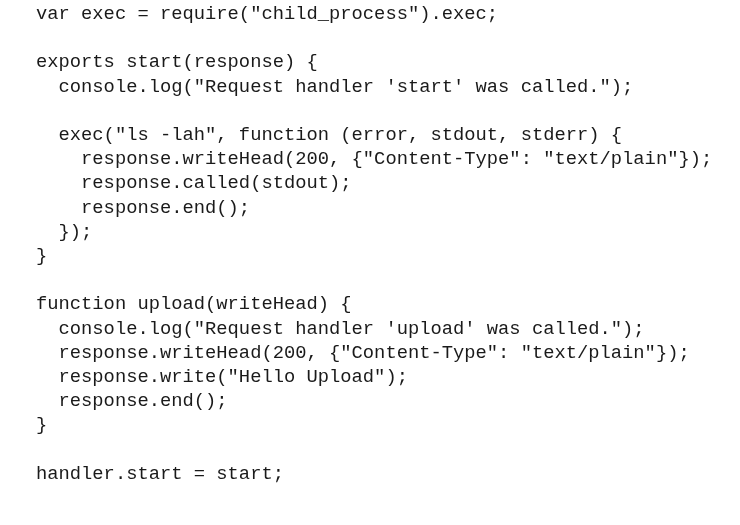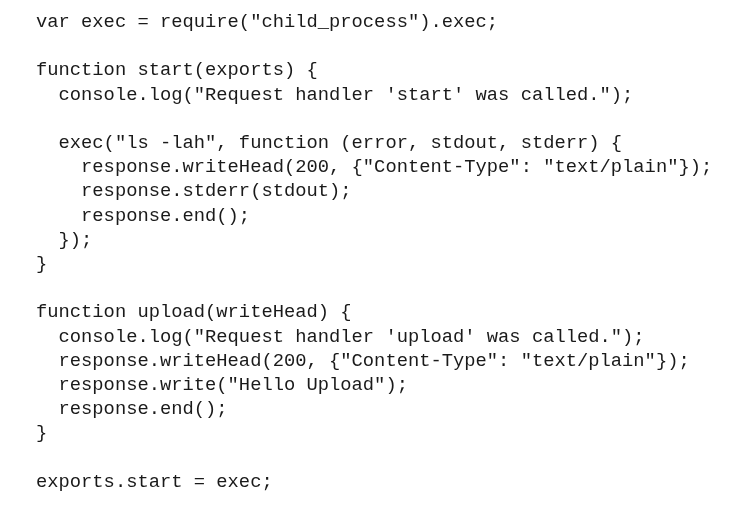--- a/index.html
+++ b/index.html
@@ -9,50 +9,50 @@
   body {
     width: 740px;
     height: 525px;
     background: #ffffff;
     overflow: hidden;
   }
   .code-listing {
     box-sizing: border-box;
     width: 652px;
     height: 525px;
-    padding: 10px 0 0 36px;
+    padding: 2px 0 0 36px;
     font-family: "Liberation Mono", "DejaVu Sans Mono", monospace;
     font-size: 18.8px;
     line-height: 24.2px;
     font-weight: 400;
     color: #1a1a1a;
     background: #ffffff;
   }
   .code-line {
     white-space: pre;
     min-height: 24.2px;
   }
 </style>
 </head>
 <body>
 
 <div class="code-listing">
   <div class="code-line">var exec = require("child_process").exec;</div>
   <div class="code-line"></div>
-  <div class="code-line">function start(exports) {</div>
+  <div class="code-line">exports start(response) {</div>
   <div class="code-line">  console.log("Request handler 'start' was called.");</div>
   <div class="code-line"></div>
   <div class="code-line">  exec("ls -lah", function (error, stdout, stderr) {</div>
   <div class="code-line">    response.writeHead(200, {"Content-Type": "text/plain"});</div>
-  <div class="code-line">    response.stderr(stdout);</div>
+  <div class="code-line">    response.called(stdout);</div>
   <div class="code-line">    response.end();</div>
   <div class="code-line">  });</div>
   <div class="code-line">}</div>
   <div class="code-line"></div>
   <div class="code-line">function upload(writeHead) {</div>
   <div class="code-line">  console.log("Request handler 'upload' was called.");</div>
   <div class="code-line">  response.writeHead(200, {"Content-Type": "text/plain"});</div>
   <div class="code-line">  response.write("Hello Upload");</div>
   <div class="code-line">  response.end();</div>
   <div class="code-line">}</div>
   <div class="code-line"></div>
-  <div class="code-line">exports.start = exec;</div>
+  <div class="code-line">handler.start = start;</div>
 </div>
 
 </body></html>

